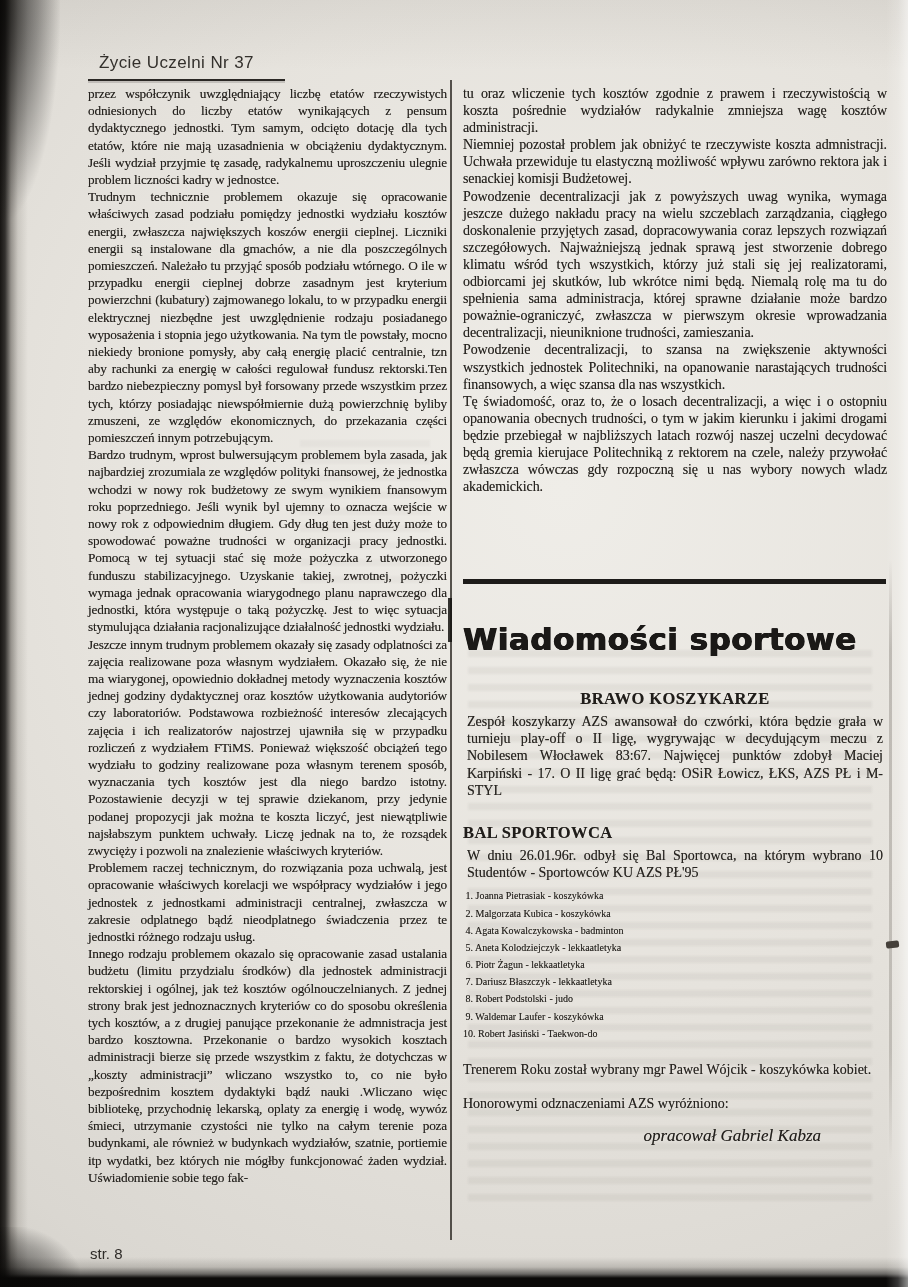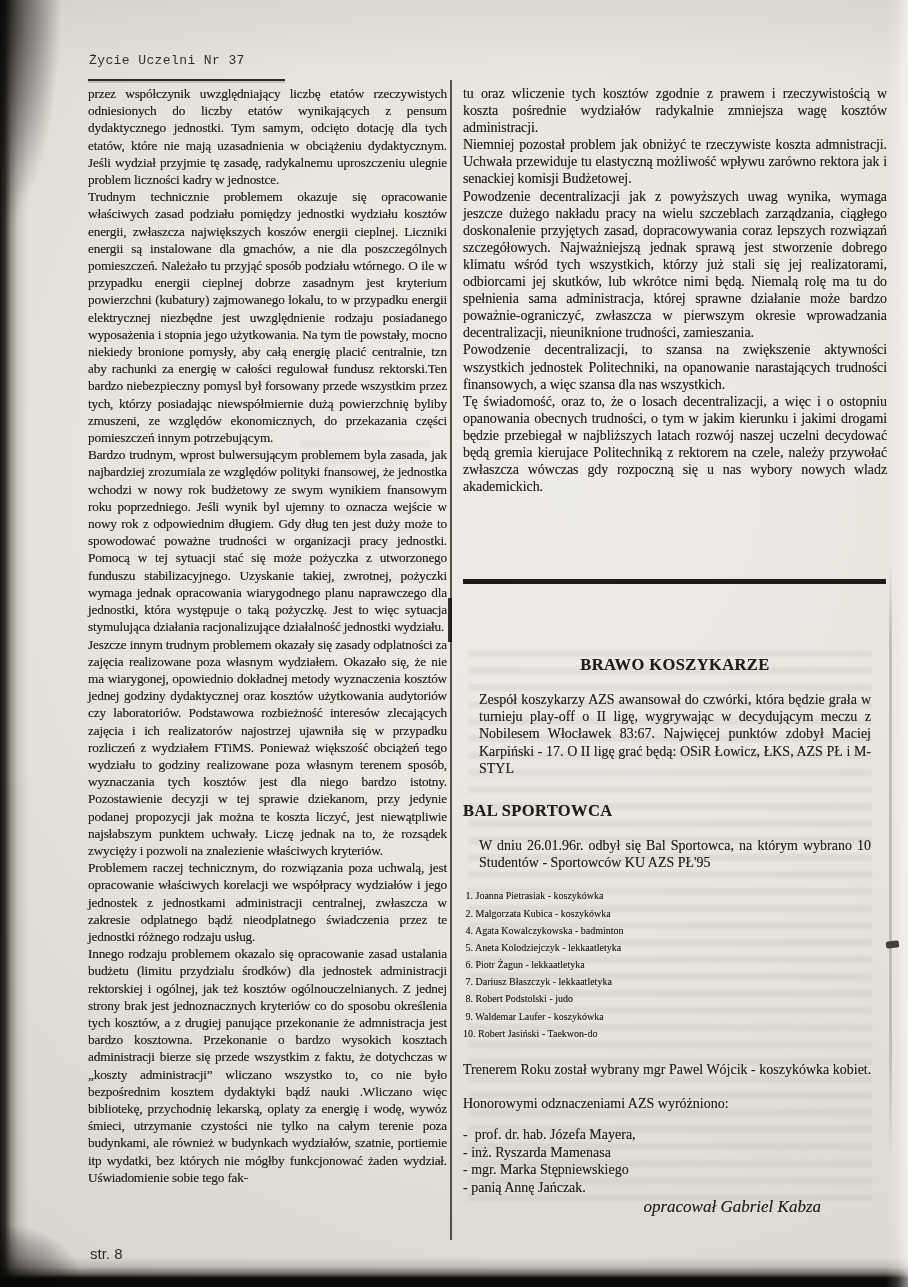--- a/index.html
+++ b/index.html
@@ -25,23 +25,23 @@
   .edge-right{position:absolute;right:0;top:0;width:22px;height:100%;
     background:linear-gradient(270deg, rgba(255,255,255,0.55) 0px, rgba(255,255,255,0.18) 10px, rgba(255,255,255,0) 22px);}
   .crease{position:absolute;left:889px;top:560px;width:3px;height:600px;
     background:linear-gradient(180deg, rgba(110,104,96,0) 0%, rgba(110,104,96,0.35) 15%, rgba(110,104,96,0.30) 82%, rgba(110,104,96,0) 100%);}
   .scan-mark{position:absolute;left:886px;top:941px;width:13px;height:7px;background:#45403a;border-radius:2px;transform:rotate(-7deg);}
   .ghost{position:absolute;filter:blur(1.2px);
     background:repeating-linear-gradient(180deg, rgba(100,92,80,0.065) 0px, rgba(100,92,80,0.065) 7px, rgba(100,92,80,0) 7px, rgba(100,92,80,0) 17px);}
   .ghost-a{left:468px;top:650px;width:404px;height:560px;}
   .ghost-b{left:300px;top:440px;width:130px;height:160px;opacity:.6;}
 
-  .masthead{position:absolute;left:89px;top:53px;
-    font-family:Liberation Mono, monospace;
-    font-size:13px;letter-spacing:.4px;color:#33302c;}
+  .masthead{position:absolute;left:99px;top:53px;
+    font-family:Liberation Sans, sans-serif;
+    font-size:17px;letter-spacing:.4px;color:#33302c;}
   .masthead-rule{position:absolute;left:88px;top:79px;width:197px;height:2px;background:#2b2825;
     box-shadow:0 2px 0 rgba(43,40,37,0.18);}
 
   .col{position:absolute;text-align:justify;}
   .col p{margin:0;}
   .col-left{left:88px;top:85px;width:359px;font-size:13.3px;line-height:17.2px;letter-spacing:-0.2px;}
   .col-right{left:463px;top:85px;width:424px;font-size:14px;line-height:17.1px;letter-spacing:-0.1px;}
   .col, .sports{text-shadow:0 0 .5px rgba(38,35,31,0.5);}
 
   .divider{position:absolute;left:450px;top:80px;width:2px;height:1160px;background:rgba(42,38,33,0.78);}
@@ -51,21 +51,21 @@
 
   .sports{position:absolute;left:463px;top:622px;width:424px;}
   .sports-headline{
     font-family:"DejaVu Sans","Liberation Sans",sans-serif;
     font-weight:bold;font-size:31px;line-height:34px;letter-spacing:.5px;
     color:#1b1917;margin:0;
     text-shadow:.7px 0 0 #1b1917, -.4px 0 0 #1b1917, 0 .4px 0 #1b1917;}
   .sec-heading{font-size:16.5px;font-weight:bold;letter-spacing:.4px;margin:0 0 3px 0;color:#201d1a;}
   .sec-heading.first{margin-top:33px;text-align:center;}
   .sec-heading.second{margin-top:24px;}
-  .sec-body{font-size:14px;line-height:17.2px;text-align:justify;margin:16px;}
+  .sec-body{font-size:14px;line-height:17.2px;text-align:justify;margin:4px;}
   .sports-list{margin-top:6px;}
   .sports-list .li{font-size:10px;line-height:17.15px;white-space:pre-wrap;}
   .trainer{margin-top:19px;font-size:14px;line-height:17.2px;text-align:justify;}
   .honors-intro{margin-top:17px;font-size:14px;line-height:17.2px;}
   .honors .li{font-size:14px;line-height:17.5px;white-space:pre-wrap;}
   .byline{margin-top:1px;font-size:17px;font-style:italic;text-align:right;padding-right:66px;color:#211e1b;}
 
   .page-number{position:absolute;left:90px;top:1245px;
     font-family:"Liberation Sans","DejaVu Sans",sans-serif;font-size:15px;color:#2e2b28;text-align:center;}
 </style>
@@ -96,20 +96,21 @@
     <p>tu oraz wliczenie tych kosztów zgodnie z prawem i rzeczywistością w koszta pośrednie wydziałów radykalnie zmniejsza wagę kosztów administracji.</p>
     <p>Niemniej pozostał problem jak obniżyć te rzeczywiste koszta admnistracji. Uchwała przewiduje tu elastyczną możliwość wpływu zarówno rektora jak i senackiej komisji Budżetowej.</p>
     <p>Powodzenie decentralizacji jak z powyższych uwag wynika, wymaga jeszcze dużego nakładu pracy na wielu szczeblach zarządzania, ciągłego doskonalenie przyjętych zasad, dopracowywania coraz lepszych rozwiązań szczegółowych. Najważniejszą jednak sprawą jest stworzenie dobrego klimatu wśród tych wszystkich, którzy już stali się jej realizatorami, odbiorcami jej skutków, lub wkrótce nimi będą. Niemalą rolę ma tu do spełnienia sama administracja, której sprawne działanie może bardzo poważnie-ograniczyć, zwłaszcza w pierwszym okresie wprowadzania decentralizacji, nieuniknione trudności, zamieszania.</p>
     <p>Powodzenie decentralizacji, to szansa na zwiększenie aktywności wszystkich jednostek Politechniki, na opanowanie narastających trudności finansowych, a więc szansa dla nas wszystkich.</p>
     <p>Tę świadomość, oraz to, że o losach decentralizacji, a więc i o ostopniu opanowania obecnych trudności, o tym w jakim kierunku i jakimi drogami będzie przebiegał w najbliższych latach rozwój naszej uczelni decydować będą gremia kierujace Politechniką z rektorem na czele, należy przywołać zwłaszcza wówczas gdy rozpoczną się u nas wybory nowych wladz akademickich.</p>
   </div>
 
   <div class="section-rule"></div>
 
   <div class="sports">
+    <h1 class="sports-headline">Wiadomości sportowe</h1>
 
     <h2 class="sec-heading first">BRAWO KOSZYKARZE</h2>
     <p class="sec-body">Zespół koszykarzy AZS awansował do czwórki, która będzie grała w turnieju play-off o II ligę, wygrywając w decydującym meczu z Nobilesem Włocławek 83:67. Najwięcej punktów zdobył Maciej Karpiński - 17. O II ligę grać będą: OSiR Łowicz, ŁKS, AZS PŁ i M-STYL</p>
 
     <h2 class="sec-heading second">BAL SPORTOWCA</h2>
     <p class="sec-body">W dniu 26.01.96r. odbył się Bal Sportowca, na którym wybrano 10 Studentów - Sportowców KU AZS PŁ'95</p>
 
     <div class="sports-list">
       <div class="li"> 1. Joanna Pietrasiak - koszykówka</div>
       <div class="li"> 2. Malgorzata Kubica - koszykówka</div>
@@ -118,26 +119,20 @@
       <div class="li"> 6. Piotr Żagun - lekkaatletyka</div>
       <div class="li"> 7. Dariusz Błaszczyk - lekkaatletyka</div>
       <div class="li"> 8. Robert Podstolski - judo</div>
       <div class="li"> 9. Waldemar Laufer - koszykówka</div>
       <div class="li">10. Robert Jasiński - Taekwon-do</div>
     </div>
 
     <p class="trainer">Trenerem Roku został wybrany mgr Pawel Wójcik - koszykówka kobiet.</p>
 
     <p class="honors-intro">Honorowymi odznaczeniami AZS wyróżniono:</p>
-    <div class="honors">
-      <div class="li">-  prof. dr. hab. Józefa Mayera,</div>
-      <div class="li">- inż. Ryszarda Mamenasa</div>
-      <div class="li">- mgr. Marka Stępniewskiego</div>
-      <div class="li">- panią Annę Jańczak.</div>
-    </div>
 
     <p class="byline">opracował Gabriel Kabza</p>
   </div>
 
   <div class="page-number">str. 8</div>
 
   <div class="edge-left"></div>
   <div class="corner-tl"></div>
   <div class="edge-bottom"></div>
   <div class="corner-bl"></div>

